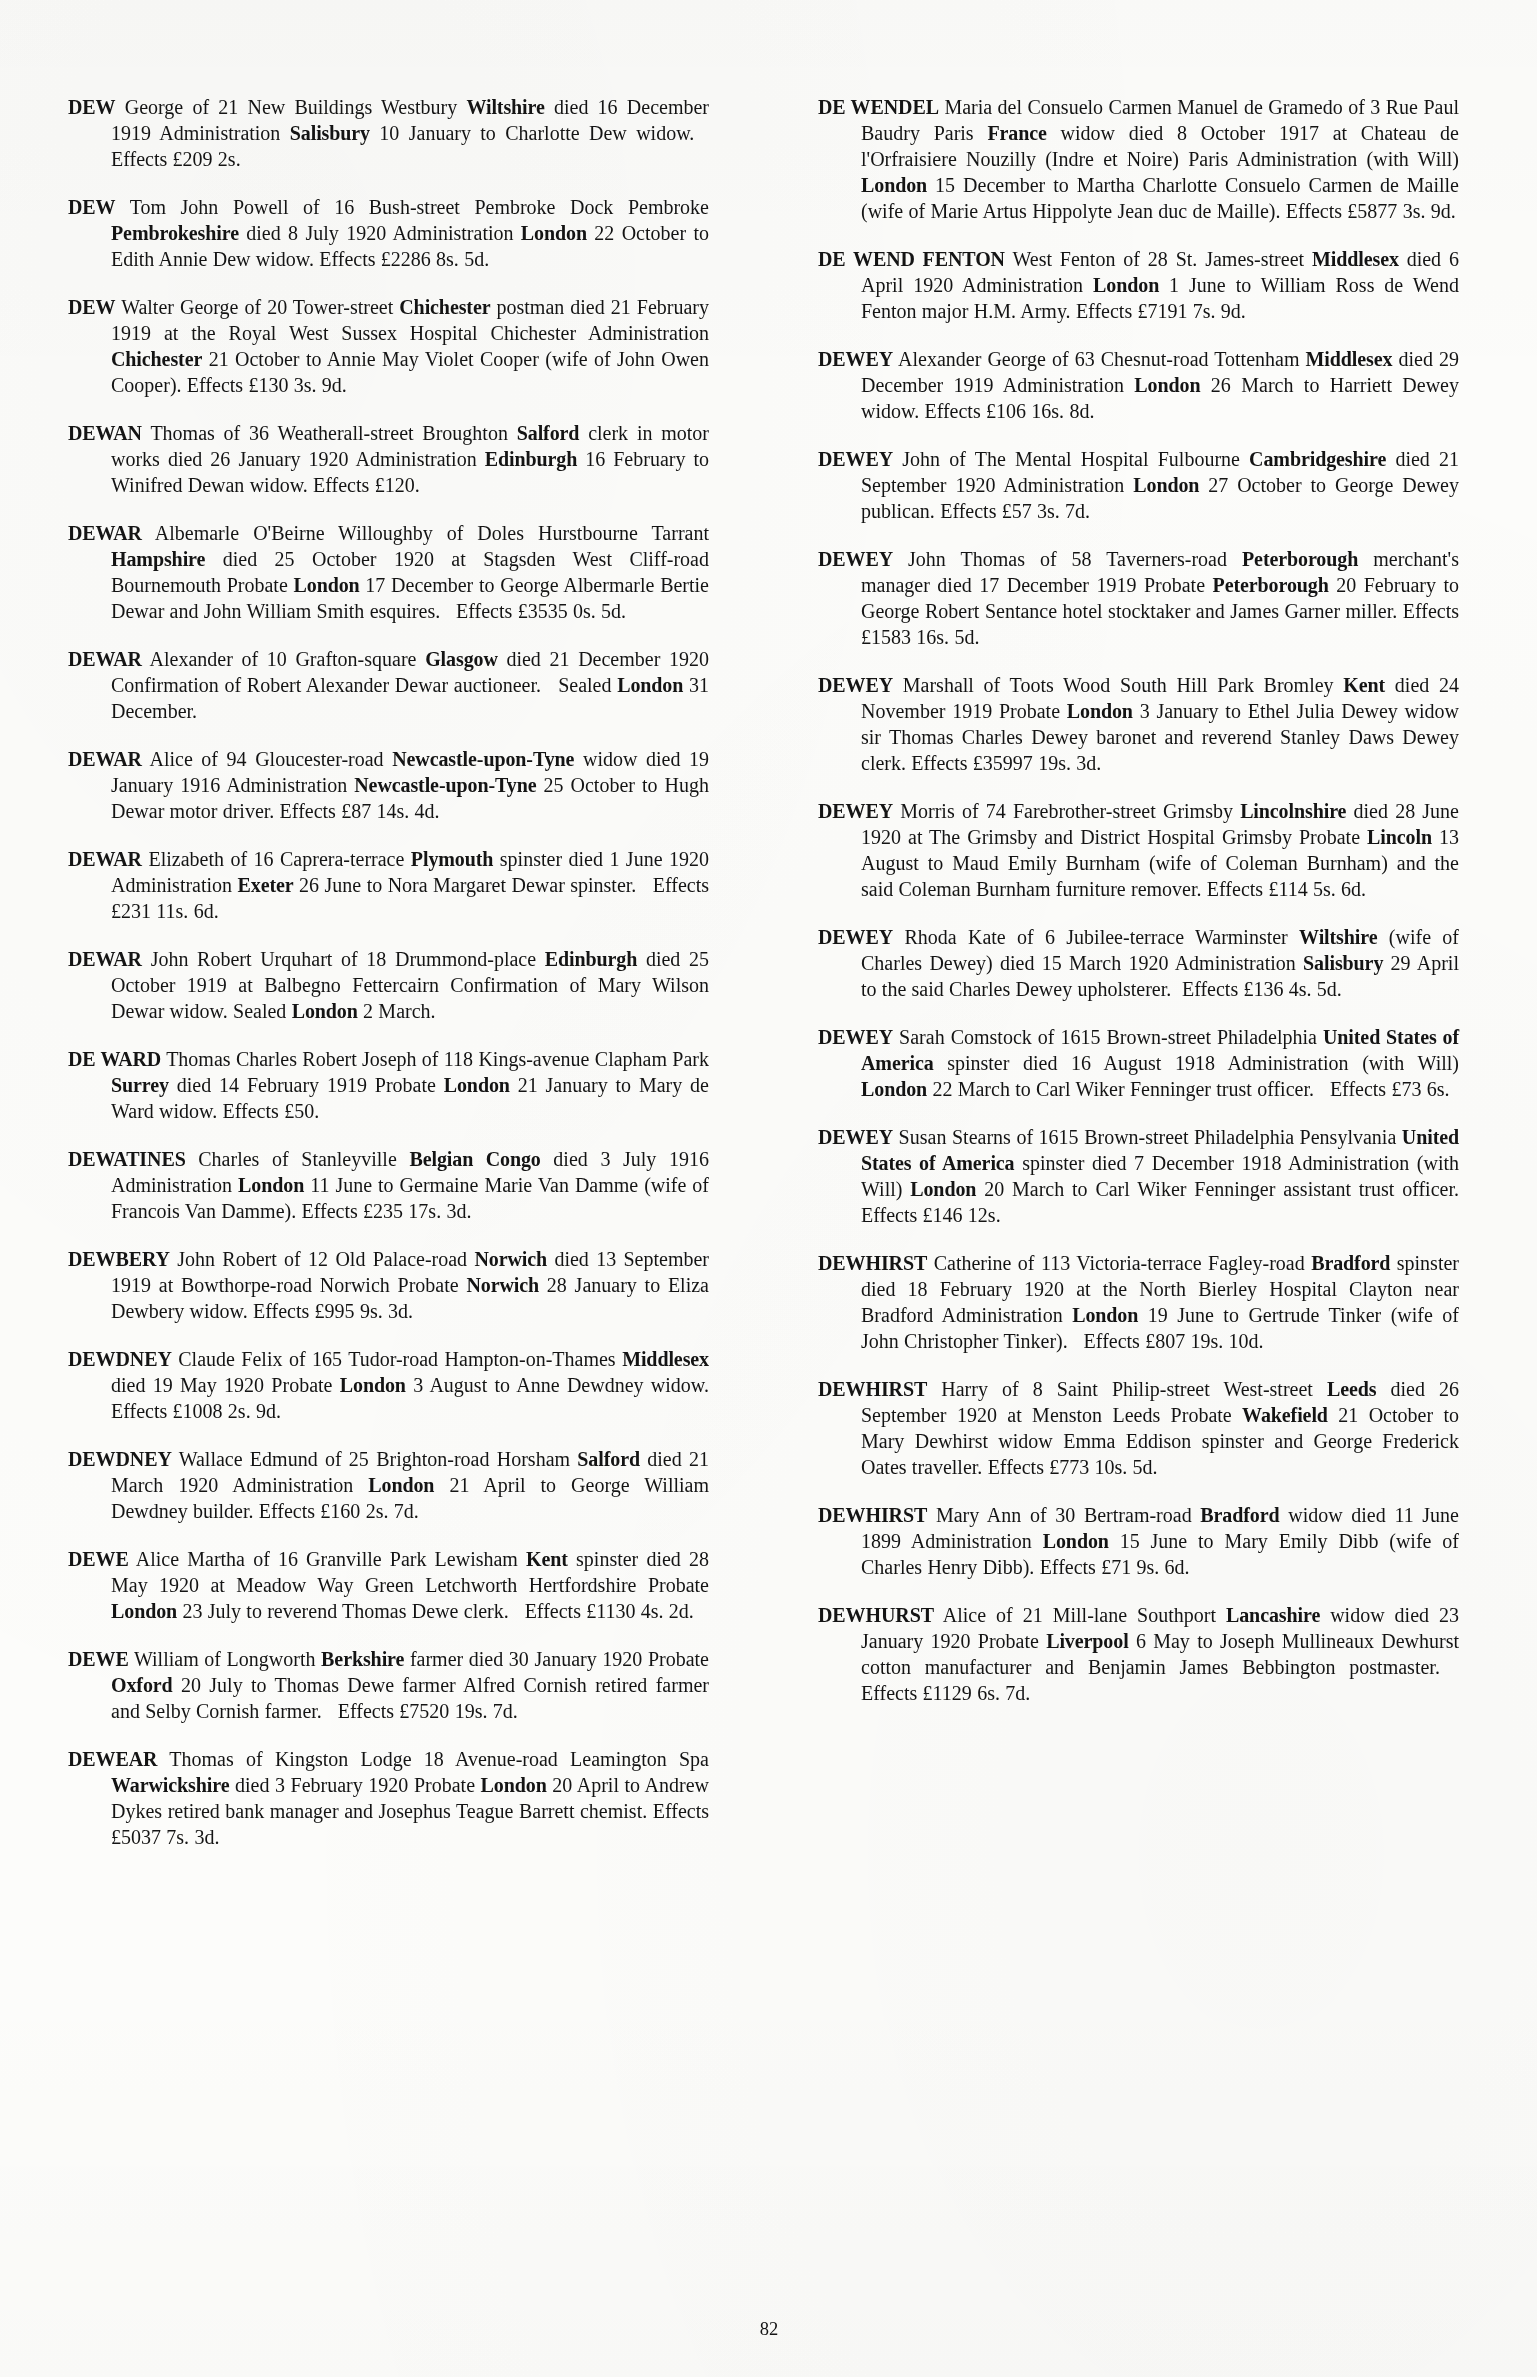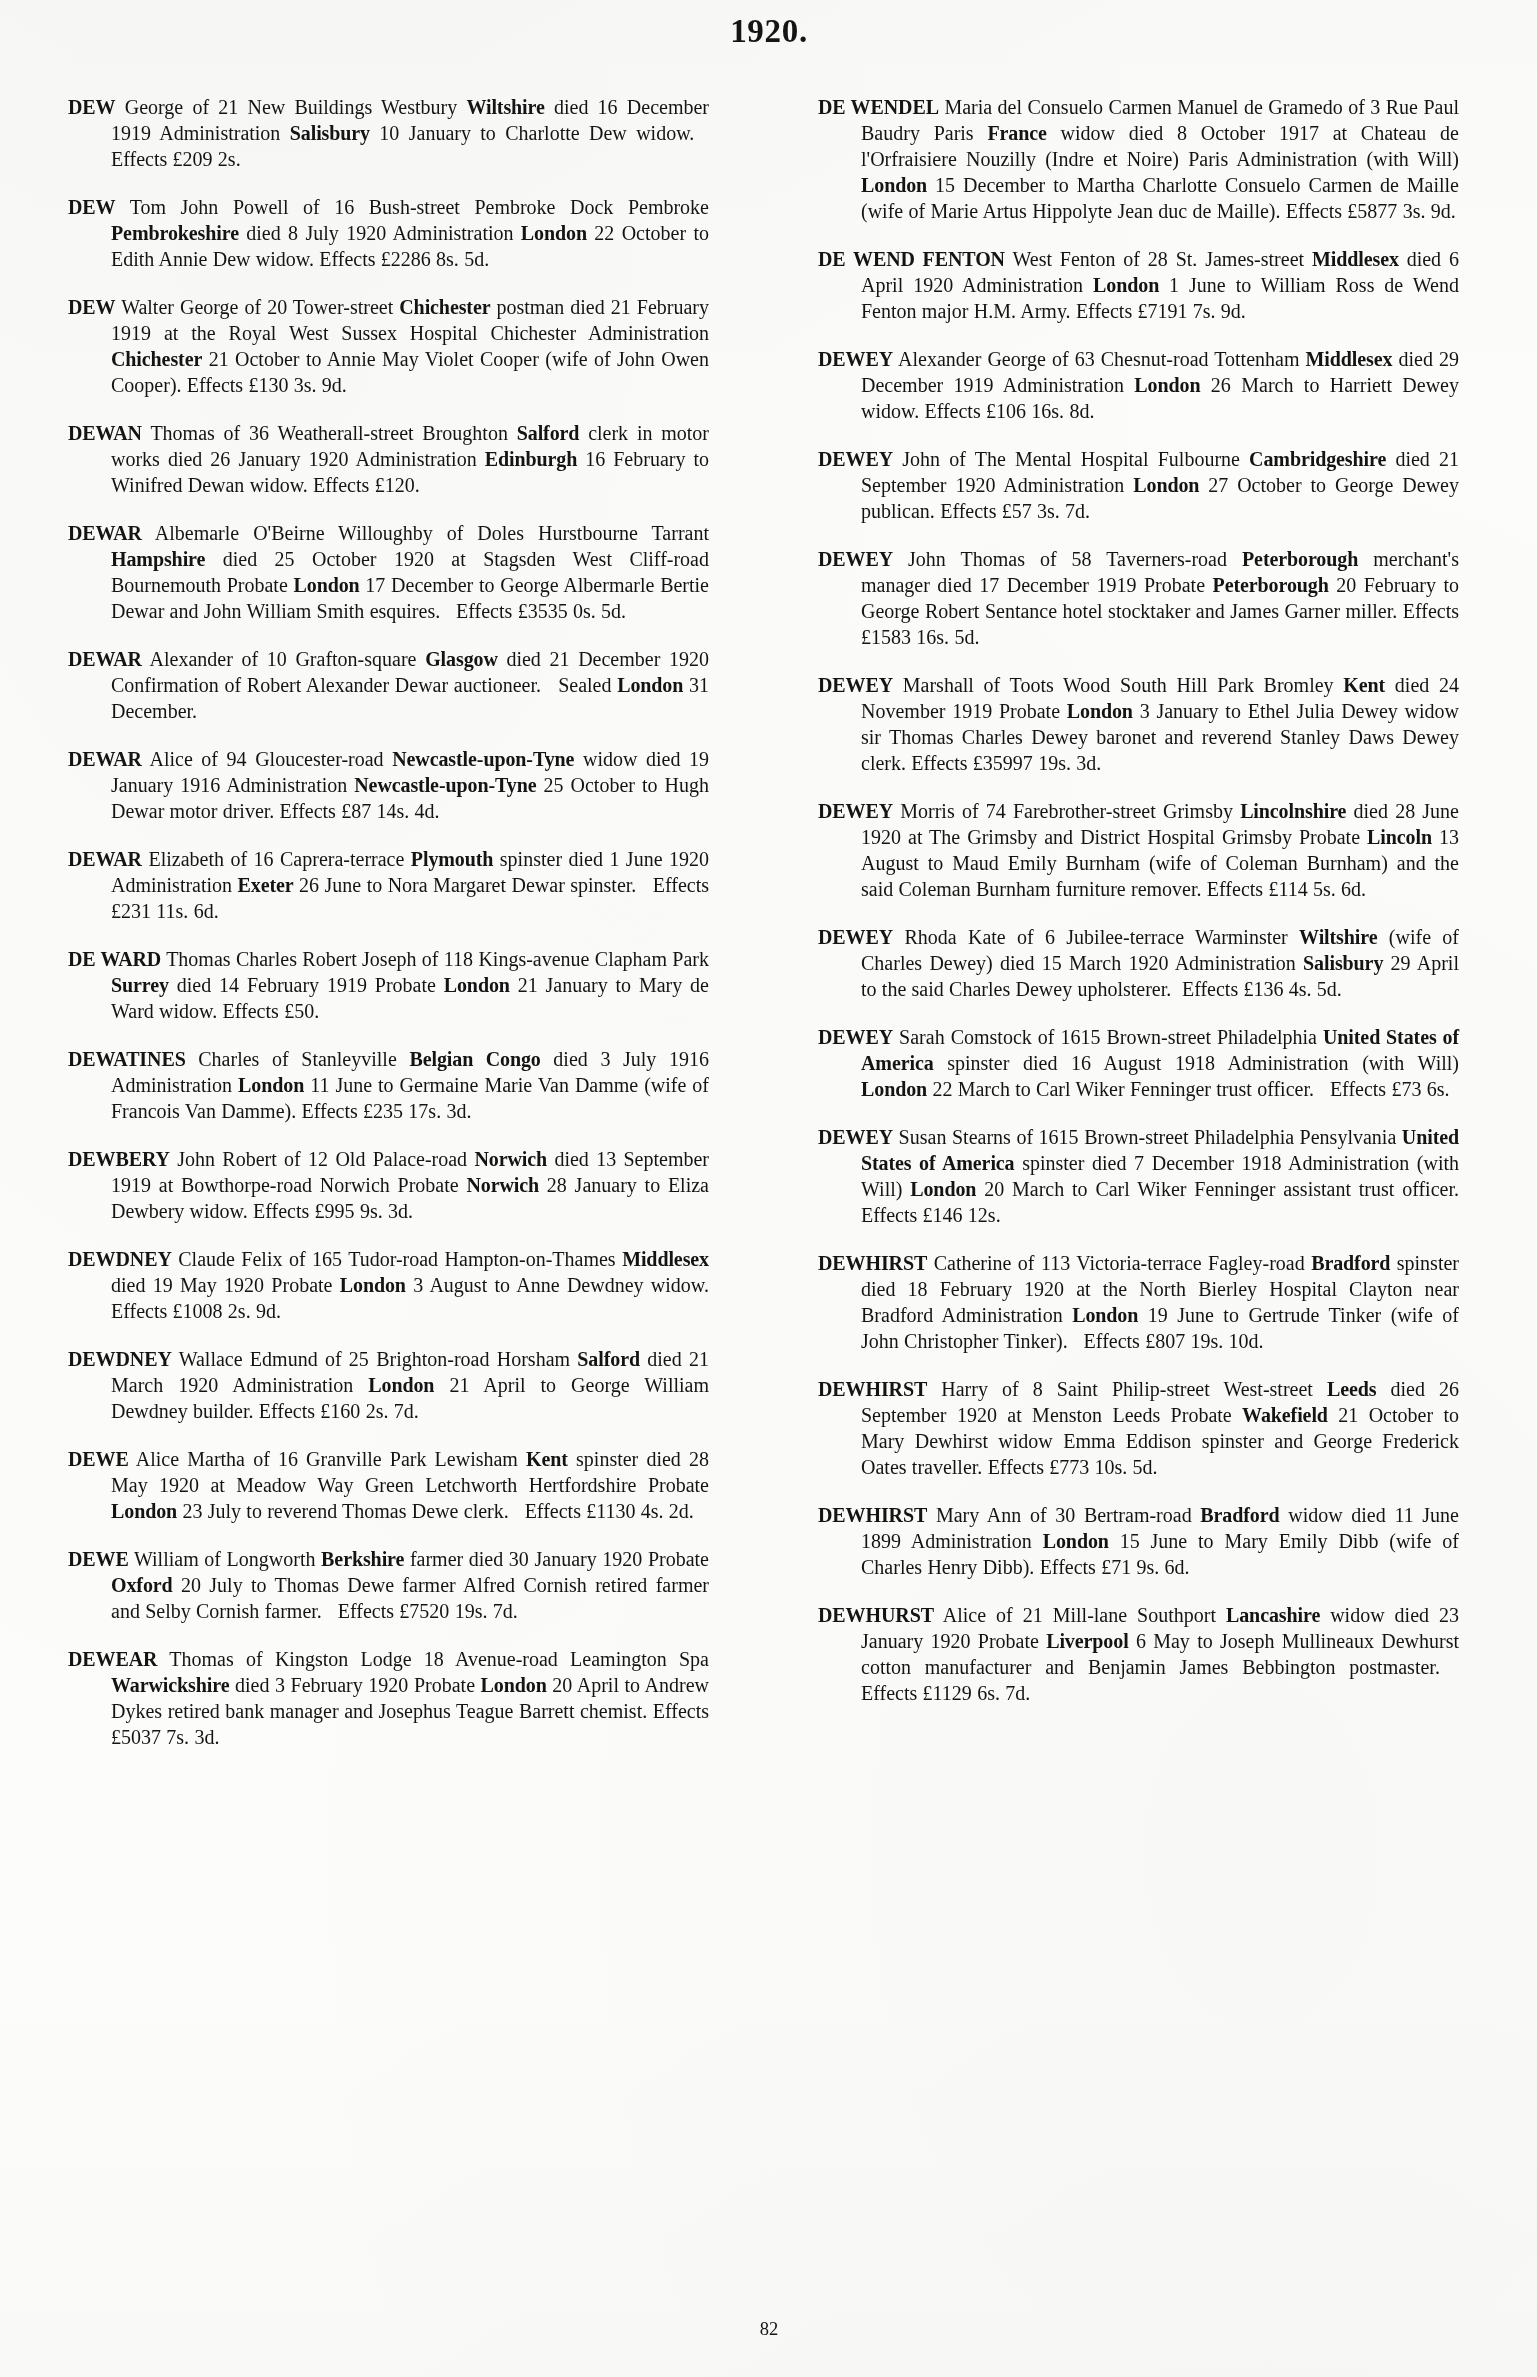--- a/index.html
+++ b/index.html
@@ -84,32 +84,32 @@
     right: 0;
     text-align: center;
     font-size: 18.5px;
   }
 </style>
 </head>
 <body>
 
 <div class="page">
 
-  <div class="running-head">1920.</div>
 
   <div class="columns">
     <div class="col">
         <p class="entry"><span class="surname">DEW</span><span> George of 21 New Buildings Westbury <b>Wiltshire</b> died 16 December 1919 Administration <b>Salisbury</b> 10 January to Charlotte Dew widow.&nbsp;&nbsp; Effects £209 2s.</span></p>
         <p class="entry"><span class="surname">DEW</span><span> Tom John Powell of 16 Bush-street Pembroke Dock Pembroke <b>Pembrokeshire</b> died 8 July 1920 Administration <b>London</b> 22 October to Edith Annie Dew widow. Effects £2286 8s. 5d.</span></p>
         <p class="entry"><span class="surname">DEW</span><span> Walter George of 20 Tower-street <b>Chichester</b> postman died 21 February 1919 at the Royal West Sussex Hospital Chichester Administration <b>Chichester</b> 21 October to Annie May Violet Cooper (wife of John Owen Cooper). Effects £130 3s. 9d.</span></p>
         <p class="entry"><span class="surname">DEWAN</span><span> Thomas of 36 Weatherall-street Broughton <b>Salford</b> clerk in motor works died 26 January 1920 Administration <b>Edinburgh</b> 16 February to Winifred Dewan widow. Effects £120.</span></p>
         <p class="entry"><span class="surname">DEWAR</span><span> Albemarle O'Beirne Willoughby of Doles Hurstbourne Tarrant <b>Hampshire</b> died 25 October 1920 at Stagsden West Cliff-road Bournemouth Probate <b>London</b> 17 December to George Albermarle Bertie Dewar and John William Smith esquires.&nbsp;&nbsp; Effects £3535 0s. 5d.</span></p>
         <p class="entry"><span class="surname">DEWAR</span><span> Alexander of 10 Grafton-square <b>Glasgow</b> died 21 December 1920 Confirmation of Robert Alexander Dewar auctioneer.&nbsp;&nbsp; Sealed <b>London</b> 31 December.</span></p>
         <p class="entry"><span class="surname">DEWAR</span><span> Alice of 94 Gloucester-road <b>Newcastle-upon-Tyne</b> widow died 19 January 1916 Administration <b>Newcastle-upon-Tyne</b> 25 October to Hugh Dewar motor driver. Effects £87 14s. 4d.</span></p>
         <p class="entry"><span class="surname">DEWAR</span><span> Elizabeth of 16 Caprera-terrace <b>Plymouth</b> spinster died 1 June 1920 Administration <b>Exeter</b> 26 June to Nora Margaret Dewar spinster.&nbsp;&nbsp; Effects £231 11s. 6d.</span></p>
+        <p class="entry"><span class="surname">DEWAR</span><span> John Robert Urquhart of 18 Drummond-place <b>Edinburgh</b> died 25 October 1919 at Balbegno Fettercairn Confirmation of Mary Wilson Dewar widow. Sealed <b>London</b> 2 March.</span></p>
         <p class="entry"><span class="surname">DE WARD</span><span> Thomas Charles Robert Joseph of 118 Kings-avenue Clapham Park <b>Surrey</b> died 14 February 1919 Probate <b>London</b> 21 January to Mary de Ward widow. Effects £50.</span></p>
         <p class="entry"><span class="surname">DEWATINES</span><span> Charles of Stanleyville <b>Belgian Congo</b> died 3 July 1916 Administration <b>London</b> 11 June to Germaine Marie Van Damme (wife of Francois Van Damme). Effects £235 17s. 3d.</span></p>
         <p class="entry"><span class="surname">DEWBERY</span><span> John Robert of 12 Old Palace-road <b>Norwich</b> died 13 September 1919 at Bowthorpe-road Norwich Probate <b>Norwich</b> 28 January to Eliza Dewbery widow. Effects £995 9s. 3d.</span></p>
         <p class="entry"><span class="surname">DEWDNEY</span><span> Claude Felix of 165 Tudor-road Hampton-on-Thames <b>Middlesex</b> died 19 May 1920 Probate <b>London</b> 3 August to Anne Dewdney widow. Effects £1008 2s. 9d.</span></p>
         <p class="entry"><span class="surname">DEWDNEY</span><span> Wallace Edmund of 25 Brighton-road Horsham <b>Salford</b> died 21 March 1920 Administration <b>London</b> 21 April to George William Dewdney builder. Effects £160 2s. 7d.</span></p>
         <p class="entry"><span class="surname">DEWE</span><span> Alice Martha of 16 Granville Park Lewisham <b>Kent</b> spinster died 28 May 1920 at Meadow Way Green Letchworth Hertfordshire Probate <b>London</b> 23 July to reverend Thomas Dewe clerk.&nbsp;&nbsp; Effects £1130 4s. 2d.</span></p>
         <p class="entry"><span class="surname">DEWE</span><span> William of Longworth <b>Berkshire</b> farmer died 30 January 1920 Probate <b>Oxford</b> 20 July to Thomas Dewe farmer Alfred Cornish retired farmer and Selby Cornish farmer.&nbsp;&nbsp; Effects £7520 19s. 7d.</span></p>
         <p class="entry"><span class="surname">DEWEAR</span><span> Thomas of Kingston Lodge 18 Avenue-road Leamington Spa <b>Warwickshire</b> died 3 February 1920 Probate <b>London</b> 20 April to Andrew Dykes retired bank manager and Josephus Teague Barrett chemist. Effects £5037 7s. 3d.</span></p>
       </div>
     <div class="col">

